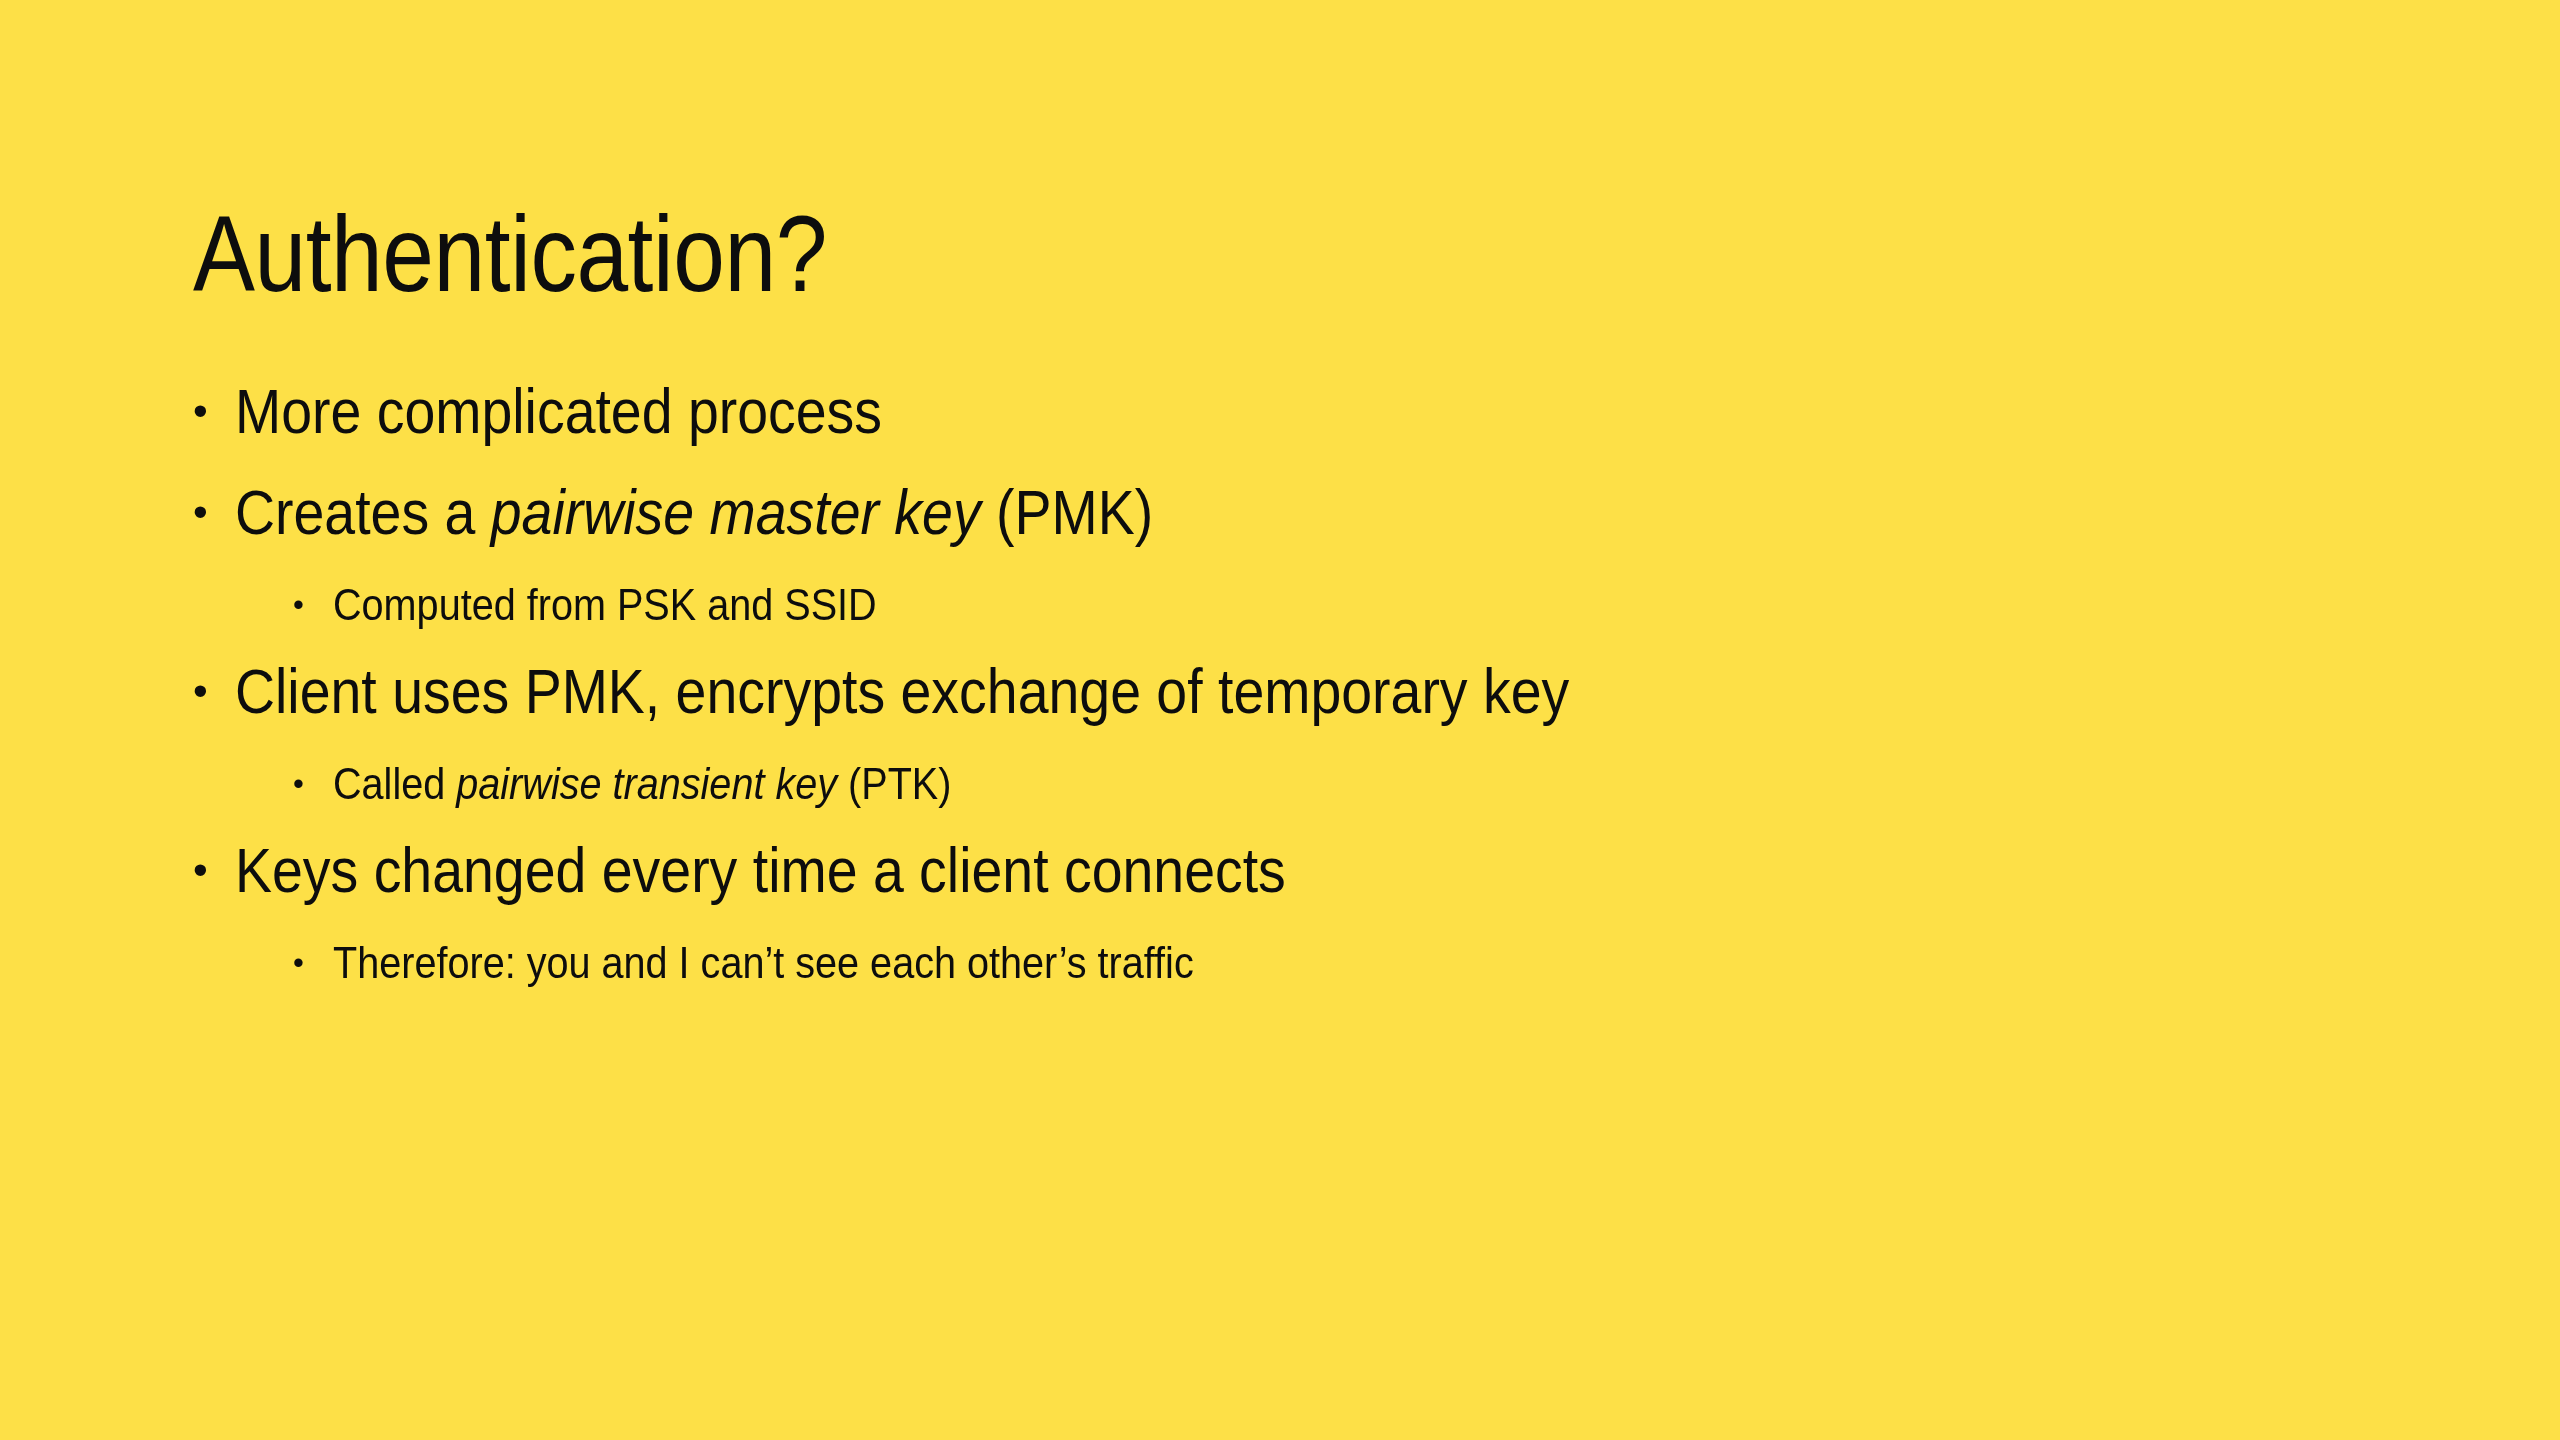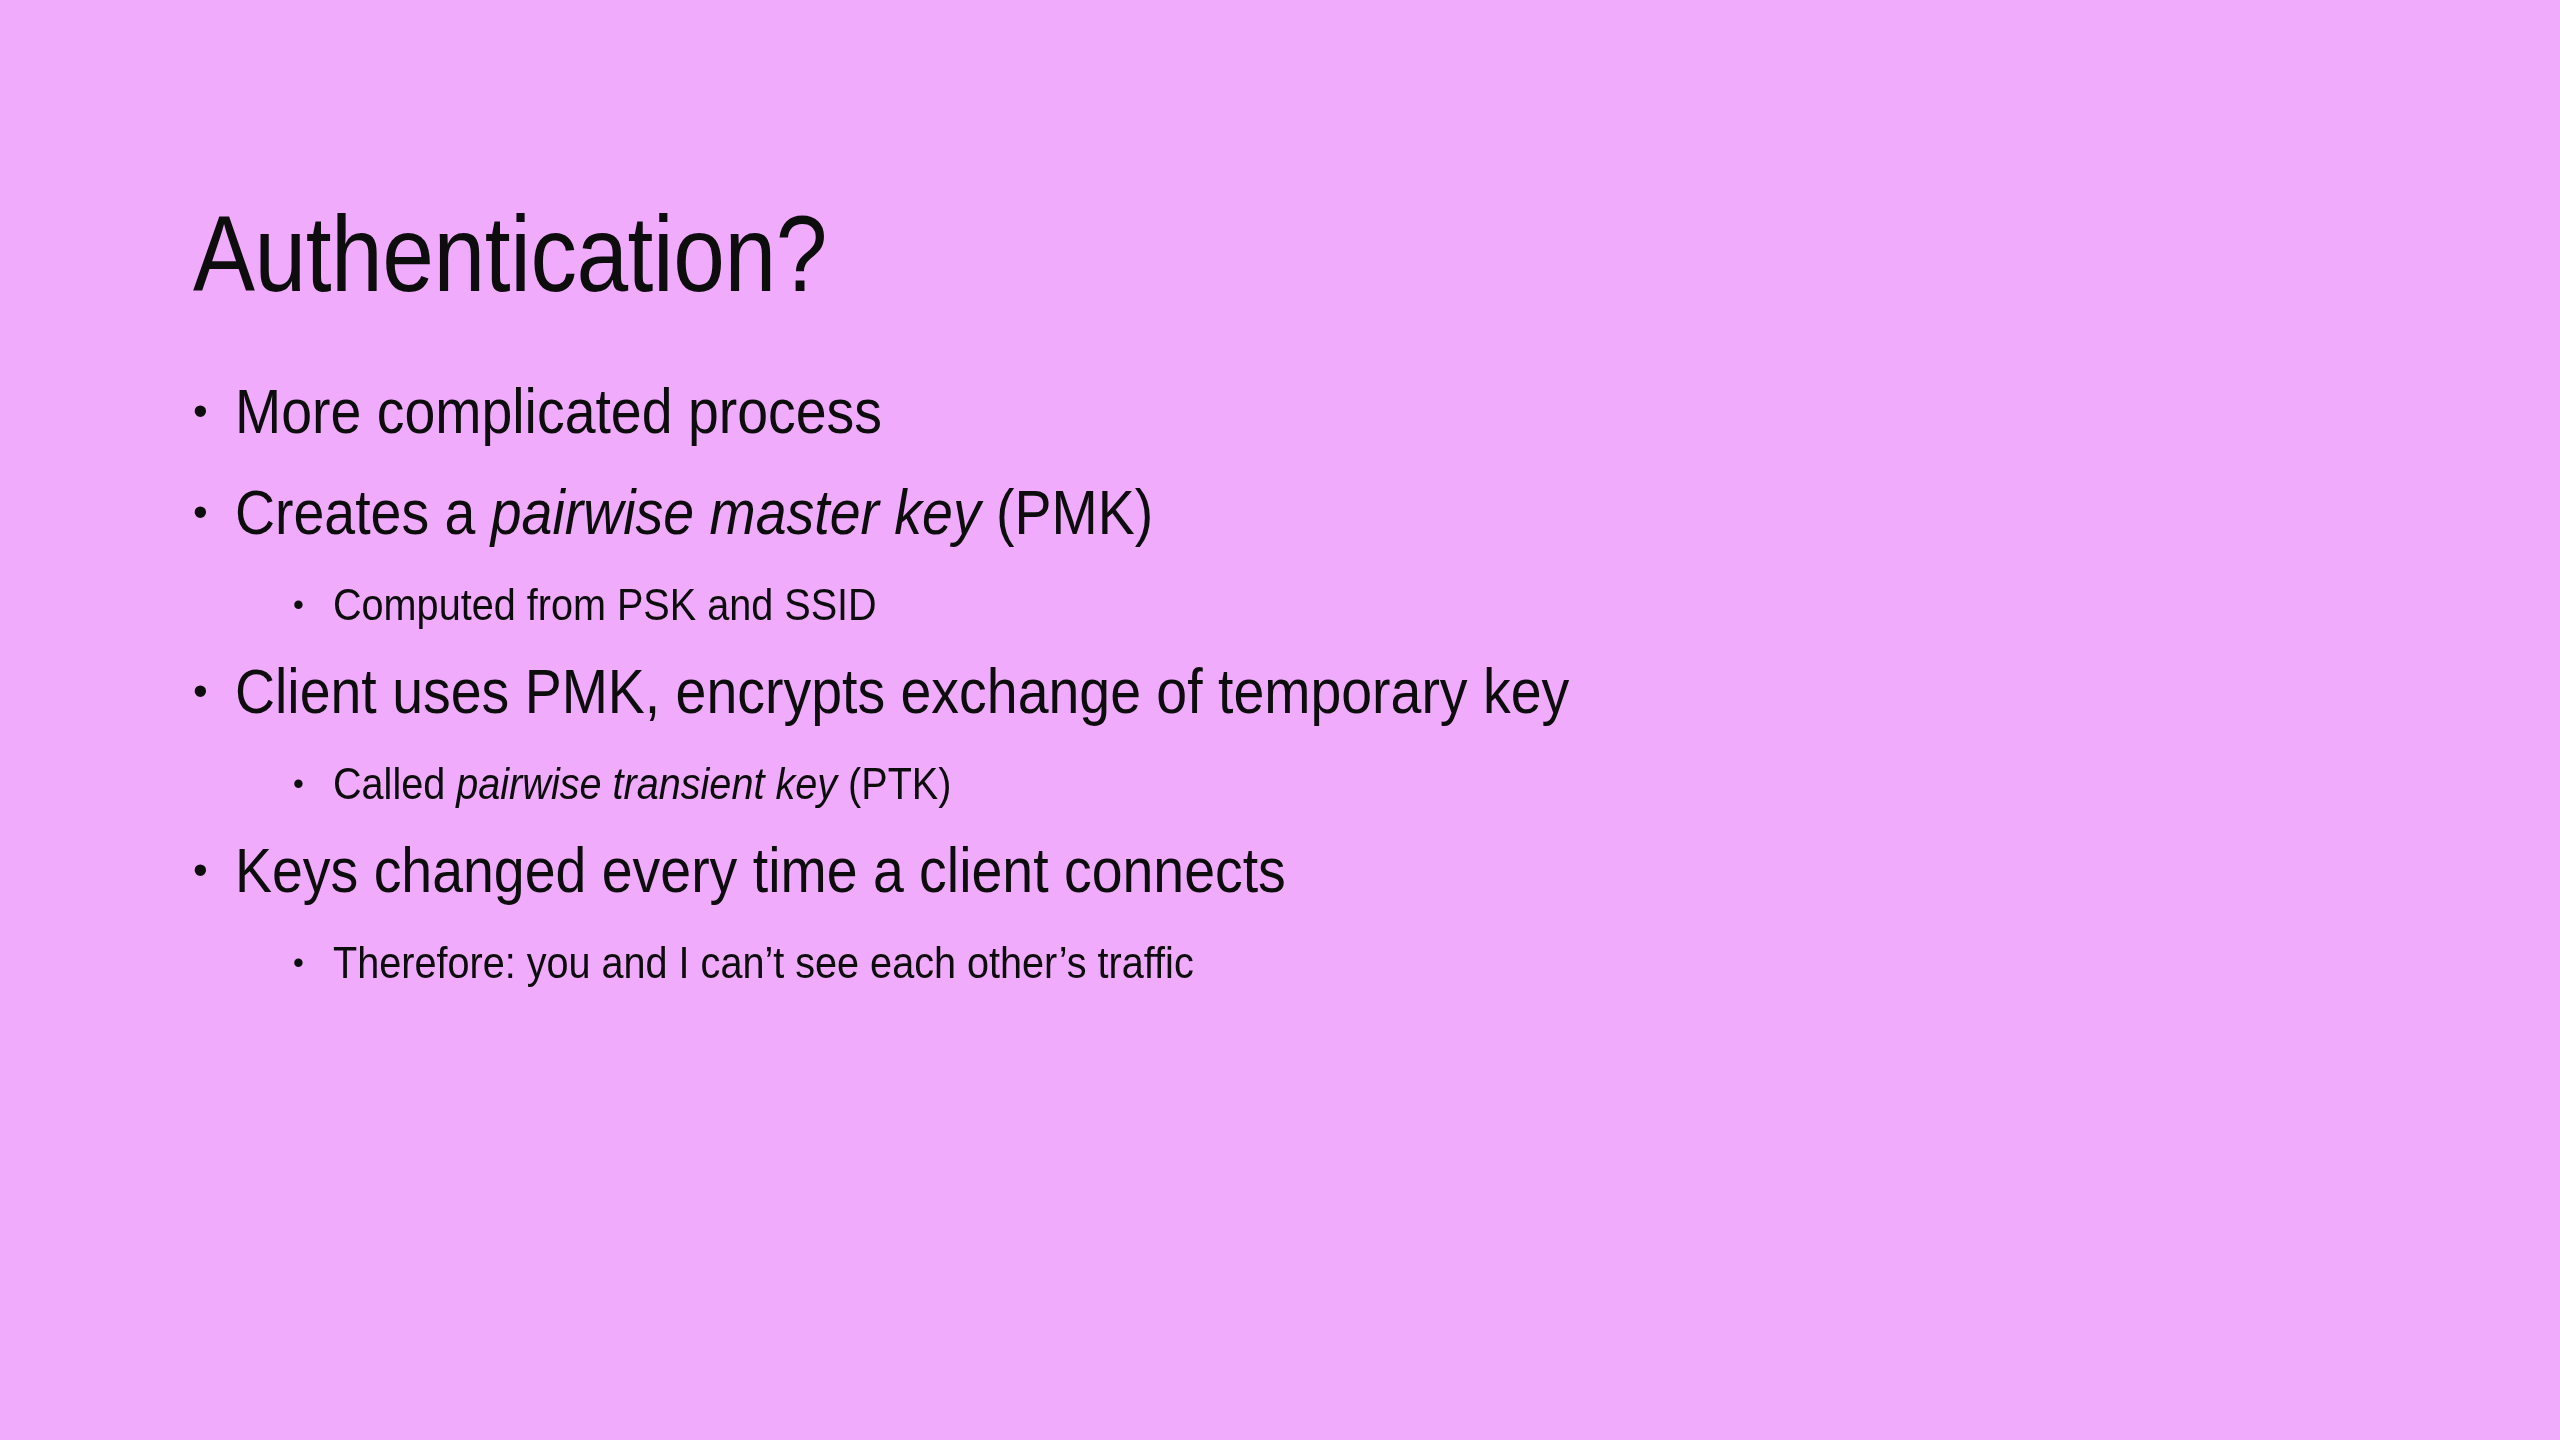--- a/index.html
+++ b/index.html
@@ -13,21 +13,21 @@
     overflow: hidden;
     font-family: "Liberation Sans", sans-serif;
     color: #0d0d0d;
     -webkit-font-smoothing: antialiased;
   }
 
   .slide {
     position: relative;
     width: 2560px;
     height: 1440px;
-    background: #f0abfc;
+    background: #fde047;
     box-sizing: border-box;
   }
 
   
   .slide-title {
     position: absolute;
     left: 193px;
     top: 120px;
     width: 2180px;
     font-size: 108px;

